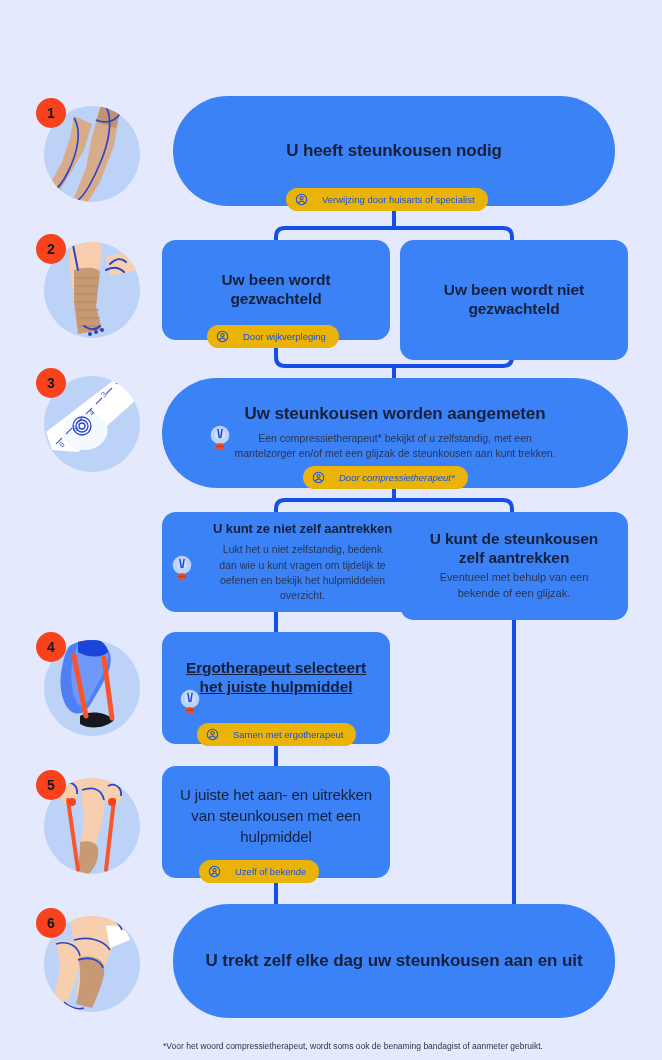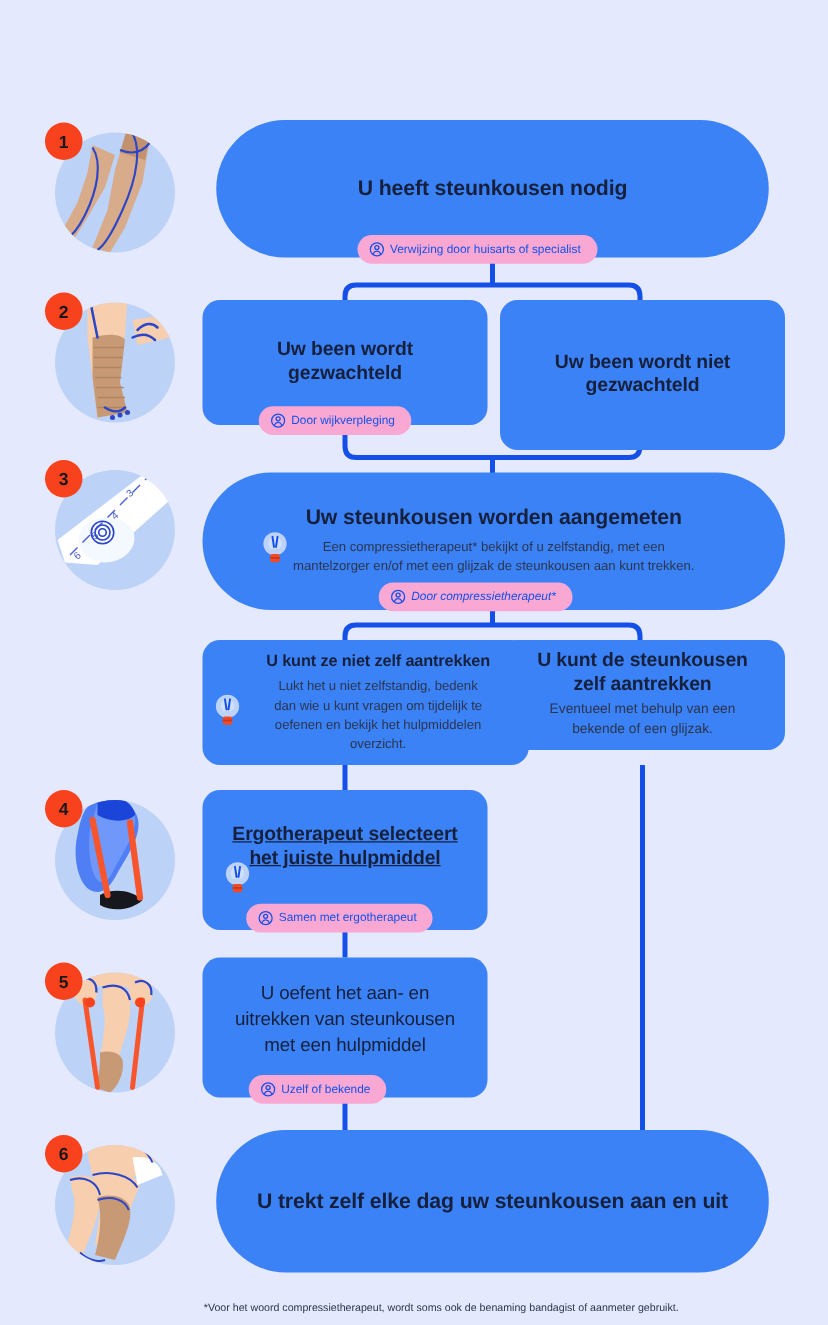--- a/index.html
+++ b/index.html
@@ -42,22 +42,22 @@
   }
 
   .t-big{font-size:17px;}
   .t-mid{font-size:15.5px;}
   .t-body{font-size:10.5px;}
 
   
   .chip{
     position:absolute;
     z-index:4;
-    display:flex;align-items:center;gap:4px;
-    background:#f9a8d4;
+    display:flex;align-items:center;gap:14px;
+    background:#eab308;
     color:#1450e8;
     border-radius:20px;
     padding:5px 13px 5px 9px;
     font-size:9.5px;
     white-space:nowrap;
     line-height:1;
   }
   .chip svg{display:block;flex:0 0 auto;}
 
   
@@ -182,21 +182,21 @@
     <p class="t-body" style="max-width:178px;">Lukt het u niet zelfstandig, bedenk dan wie u kunt vragen om tijdelijk te oefenen en bekijk het hulpmiddelen overzicht.</p>
   </div>
   <svg class="bulb" style="left:170px;top:554px;" width="24" height="30" viewBox="0 0 24 30">
     <circle cx="12" cy="11" r="9.3" fill="#bdd2f7"></circle>
     <path d="M6.6 10.6a5.4 5.4 0 1 1 10.8 0c0 2.1-1.2 3.2-1.9 4.3H8.5c-.7-1.1-1.9-2.2-1.9-4.3z" fill="#cfe0fb"></path>
     <rect x="8.2" y="19.2" width="7.6" height="6.6" rx="1.6" fill="#ef4b2a"></rect>
     <rect x="8.2" y="21.6" width="7.6" height="1.5" fill="#c83a1d"></rect>
     <path d="M10 5.5l1.2 8M14 5.5l-1.2 8" stroke="#1450e8" stroke-width="1.6" stroke-linecap="round"></path>
   </svg>
 
-  <div class="card boxshape" style="left:400px;top:512px;width:228px;height:88px;">
+  <div class="card boxshape" style="left:400px;top:512px;width:228px;height:108px;">
     <h2 class="t-mid" style="max-width:182px;">U kunt de steunkousen zelf aantrekken</h2>
     <p style="font-size:11px;max-width:176px;margin-top:3px;">Eventueel met behulp van een bekende of een glijzak.</p>
   </div>
 
   <div class="card boxshape" style="left:162px;top:632px;width:228px;height:112px;">
     <h2 class="t-mid" style="max-width:190px;margin-bottom:20px;text-decoration:underline;">Ergotherapeut selecteert het juiste hulpmiddel</h2>
   </div>
   <svg class="bulb" style="left:178px;top:688px;" width="24" height="30" viewBox="0 0 24 30">
     <circle cx="12" cy="11" r="9.3" fill="#bdd2f7"></circle>
     <path d="M6.6 10.6a5.4 5.4 0 1 1 10.8 0c0 2.1-1.2 3.2-1.9 4.3H8.5c-.7-1.1-1.9-2.2-1.9-4.3z" fill="#cfe0fb"></path>
@@ -207,21 +207,21 @@
   <div class="chip" style="left:197px;top:723px;">
     <svg width="13" height="13" viewBox="0 0 24 24" fill="none" stroke="#1450e8" stroke-width="1.9">
       <circle cx="12" cy="12" r="9.6"></circle>
         <circle cx="12" cy="9.4" r="3"></circle>
       <path d="M6.6 18.4c1.1-2.5 3.1-3.7 5.4-3.7s4.3 1.2 5.4 3.7" stroke-linecap="round"></path>
     </svg>
     <span>Samen met ergotherapeut</span>
   </div>
 
   <div class="card boxshape" style="left:162px;top:766px;width:228px;height:112px;">
-    <h2 style="font-size:15px;font-weight:normal;max-width:198px;margin-bottom:14px;line-height:1.4;">U oefent het aan- en uitrekken van steunkousen met een hulpmiddel</h2>
+    <h2 style="font-size:15px;font-weight:normal;max-width:198px;margin-bottom:14px;line-height:1.4;">U juiste het aan- en uitrekken van steunkousen met een hulpmiddel</h2>
   </div>
   <div class="chip" style="left:199px;top:860px;">
     <svg width="13" height="13" viewBox="0 0 24 24" fill="none" stroke="#1450e8" stroke-width="1.9">
       <circle cx="12" cy="12" r="9.6"></circle>
         <circle cx="12" cy="9.4" r="3"></circle>
       <path d="M6.6 18.4c1.1-2.5 3.1-3.7 5.4-3.7s4.3 1.2 5.4 3.7" stroke-linecap="round"></path>
     </svg>
     <span>Uzelf of bekende</span>
   </div>
 

